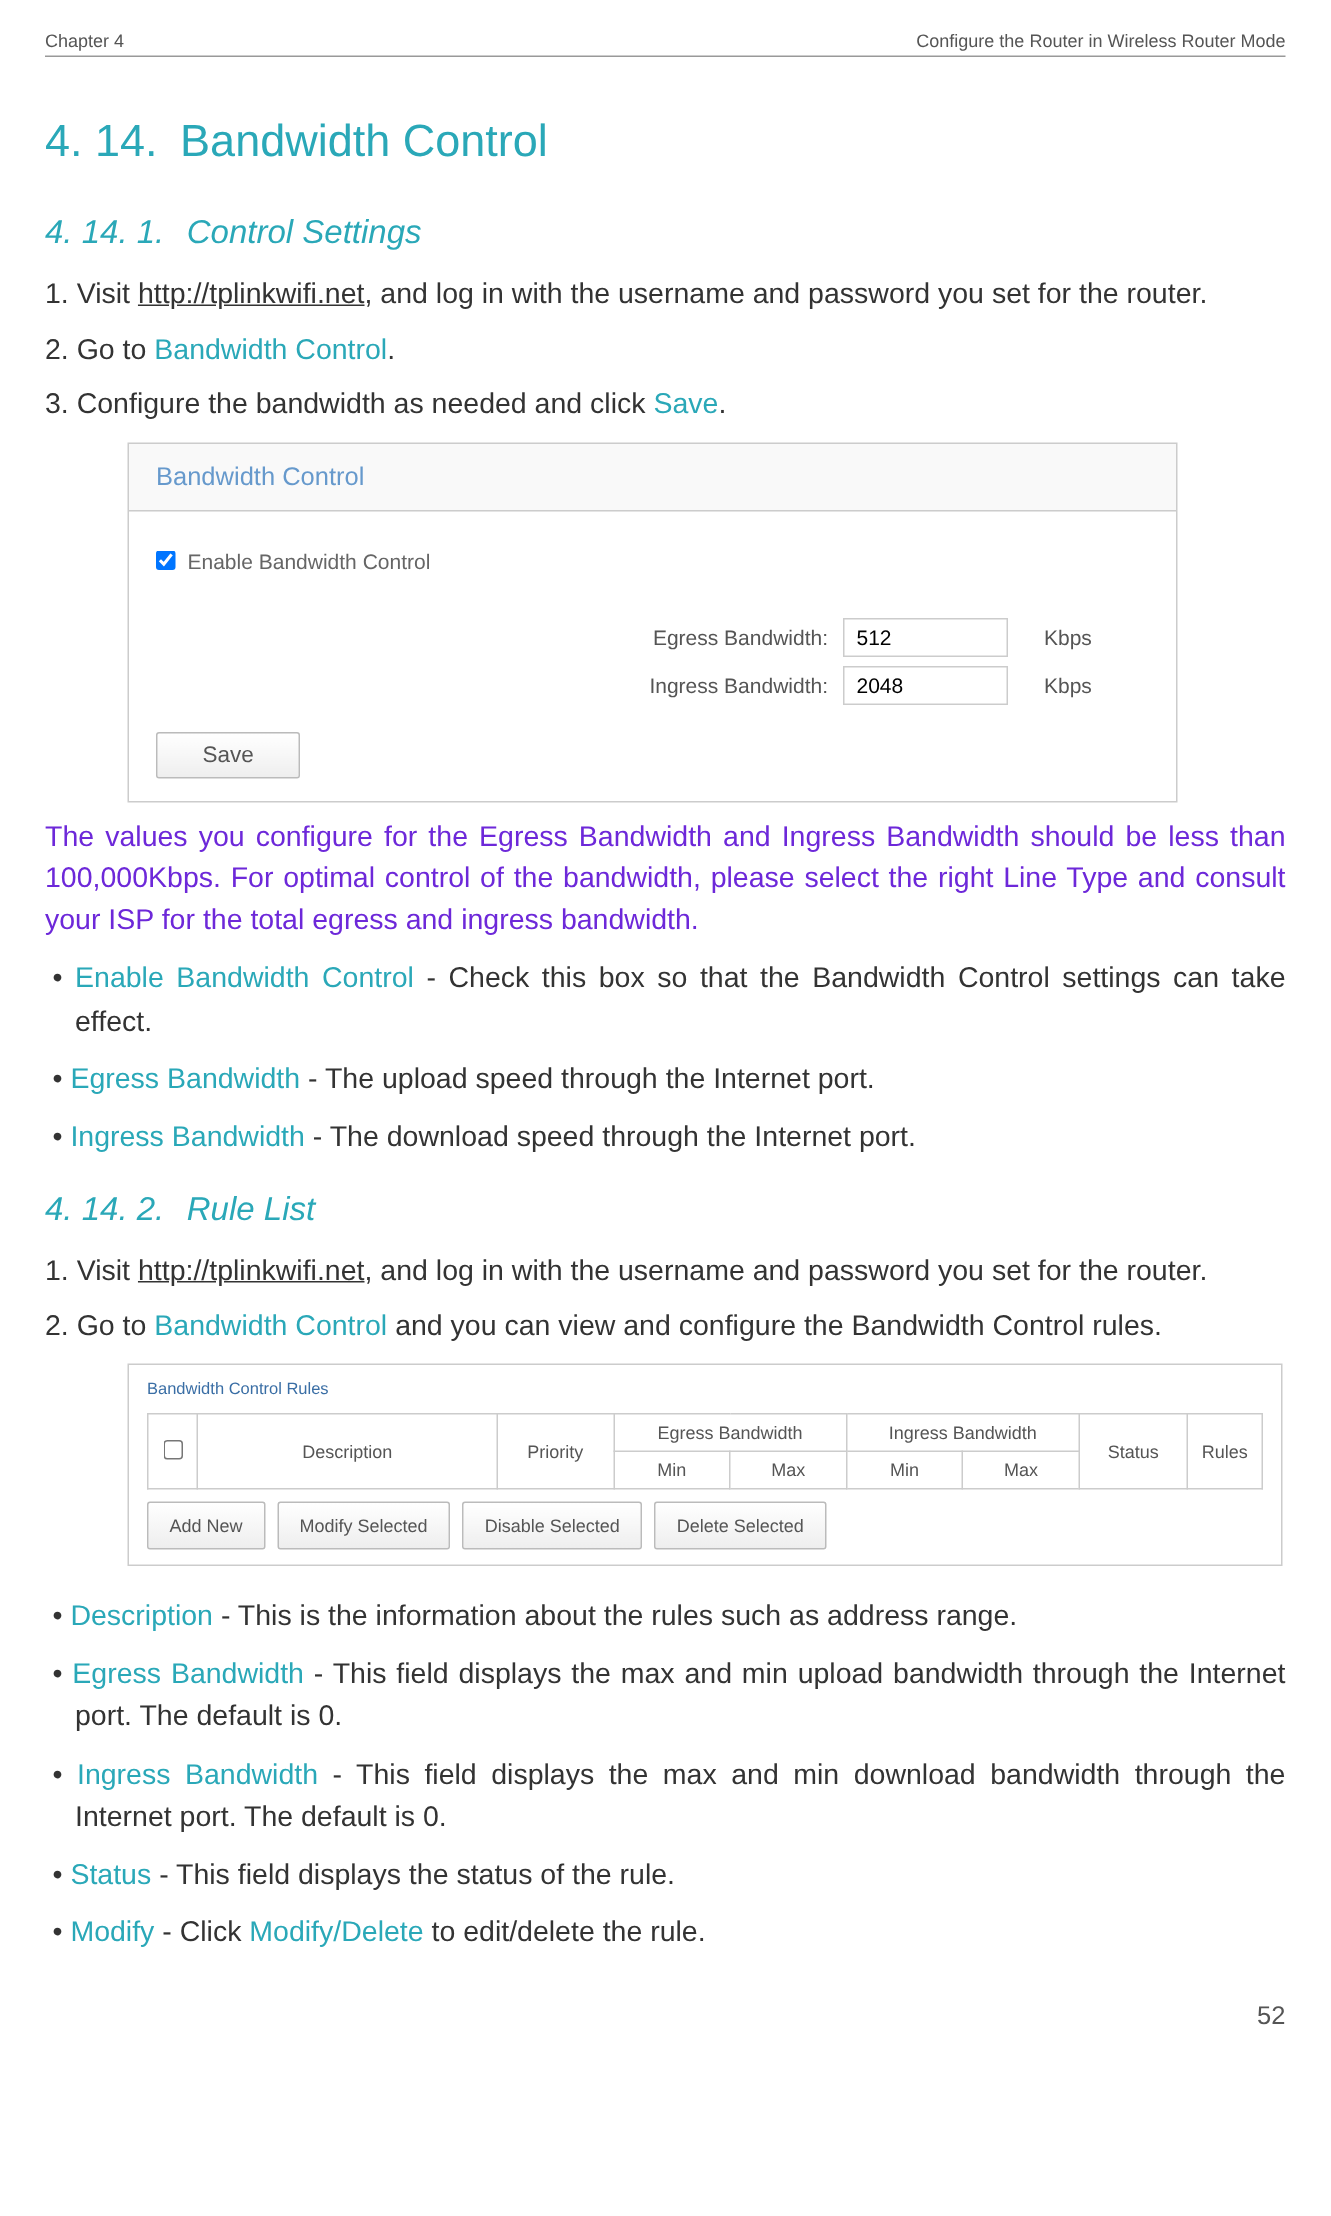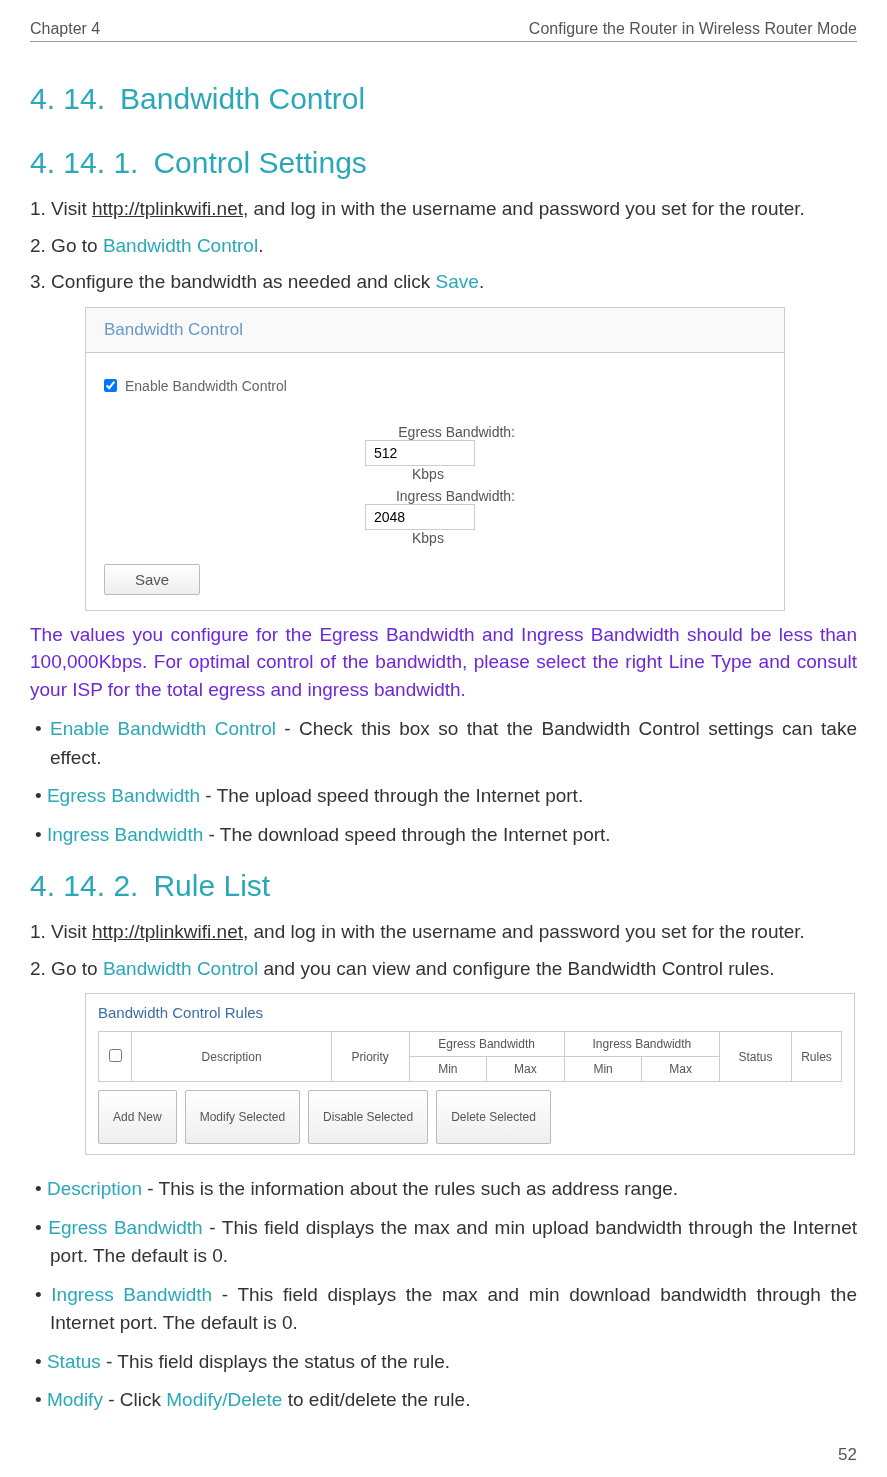--- a/index.html
+++ b/index.html
@@ -13,38 +13,39 @@
       width: 887px;
       padding: 20px 30px 15px 30px;
       color: #333;
     }
     .header-row {
       display: flex;
       justify-content: space-between;
       border-bottom: 1px solid #999;
       padding-bottom: 3px;
       margin-bottom: 40px;
-      font-size: 16px;
+      font-size: 12px;
       color: #555;
     }
     h1 {
       color: #2aa8b8;
       font-size: 30px;
       font-weight: normal;
       margin-bottom: 30px;
     }
     h1 .num {
       margin-right: 15px;
     }
     h2 {
       color: #2aa8b8;
-      font-size: 30px;
+      font-size: 22px;
       font-weight: normal;
       margin-bottom: 15px;
       margin-top: 20px;
+      font-style: italic;
     }
     h2 .num {
       margin-right: 15px;
     }
     .step {
       font-size: 19px;
       color: #333;
       margin-bottom: 8px;
       line-height: 1.5;
       padding-left: 25px;
@@ -102,21 +103,20 @@
     }
     .checkbox-row input {
       margin-right: 8px;
     }
     .form-row {
       display: flex;
       align-items: center;
       justify-content: flex-end;
       margin-bottom: 6px;
       padding-right: 30px;
-      flex-direction: column;
     }
     .form-row .label {
       font-size: 14px;
       color: #555;
       margin-right: 10px;
       text-align: right;
       width: 200px;
     }
     .form-row input[type="text"] {
       border: 1px solid #ccc;
@@ -141,21 +141,21 @@
     }
     .panel2 {
       border: 1px solid #ccc;
       margin: 10px 0 20px 55px;
       width: 770px;
       background: #fff;
       padding: 10px 12px;
     }
     .panel2-title {
       color: #3a6ea5;
-      font-size: 15px;
+      font-size: 11px;
       margin-bottom: 10px;
     }
     .rules-table {
       width: 100%;
       border-collapse: collapse;
       font-size: 12px;
       color: #555;
     }
     .rules-table th, .rules-table td {
       border: 1px solid #ccc;
@@ -167,21 +167,21 @@
       width: 30px;
     }
     .tbl-btn-row {
       margin-top: 8px;
       display: flex;
       gap: 8px;
     }
     .tbl-btn {
       border: 1px solid #bbb;
       background: linear-gradient(#fff, #eee);
-      padding: 19px 14px;
+      padding: 8px 14px;
       font-size: 12px;
       color: #555;
       border-radius: 2px;
     }
     .page-num {
       text-align: right;
       font-size: 17px;
       color: #555;
       margin-top: 30px;
     }

